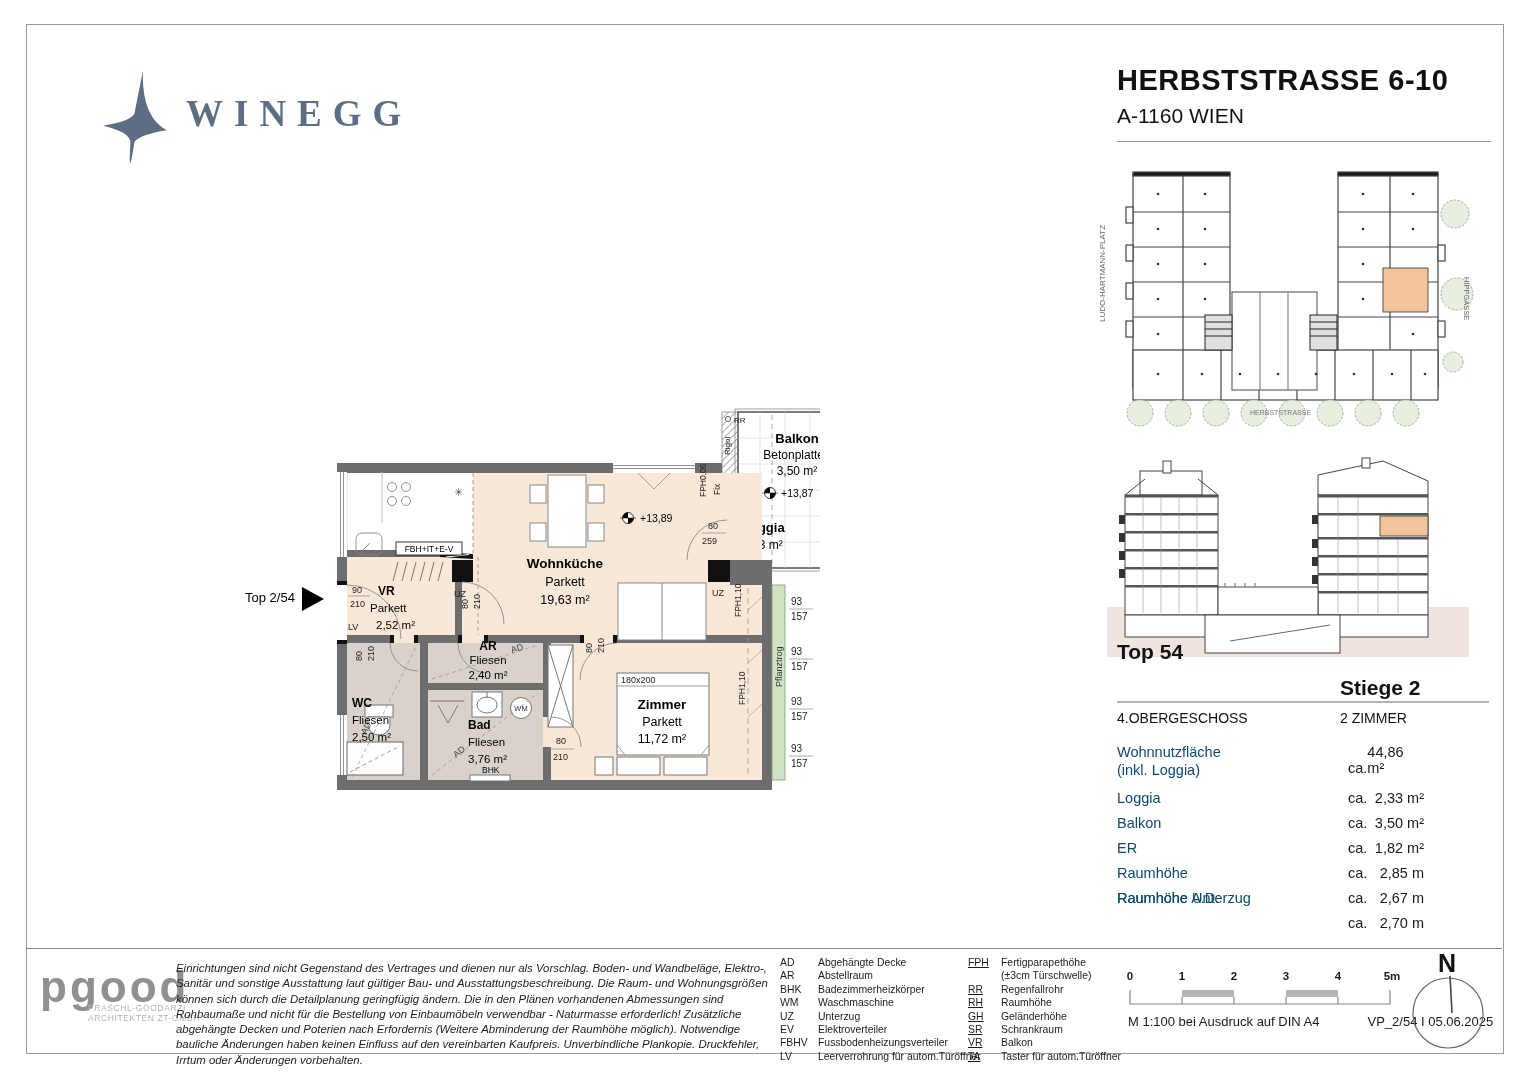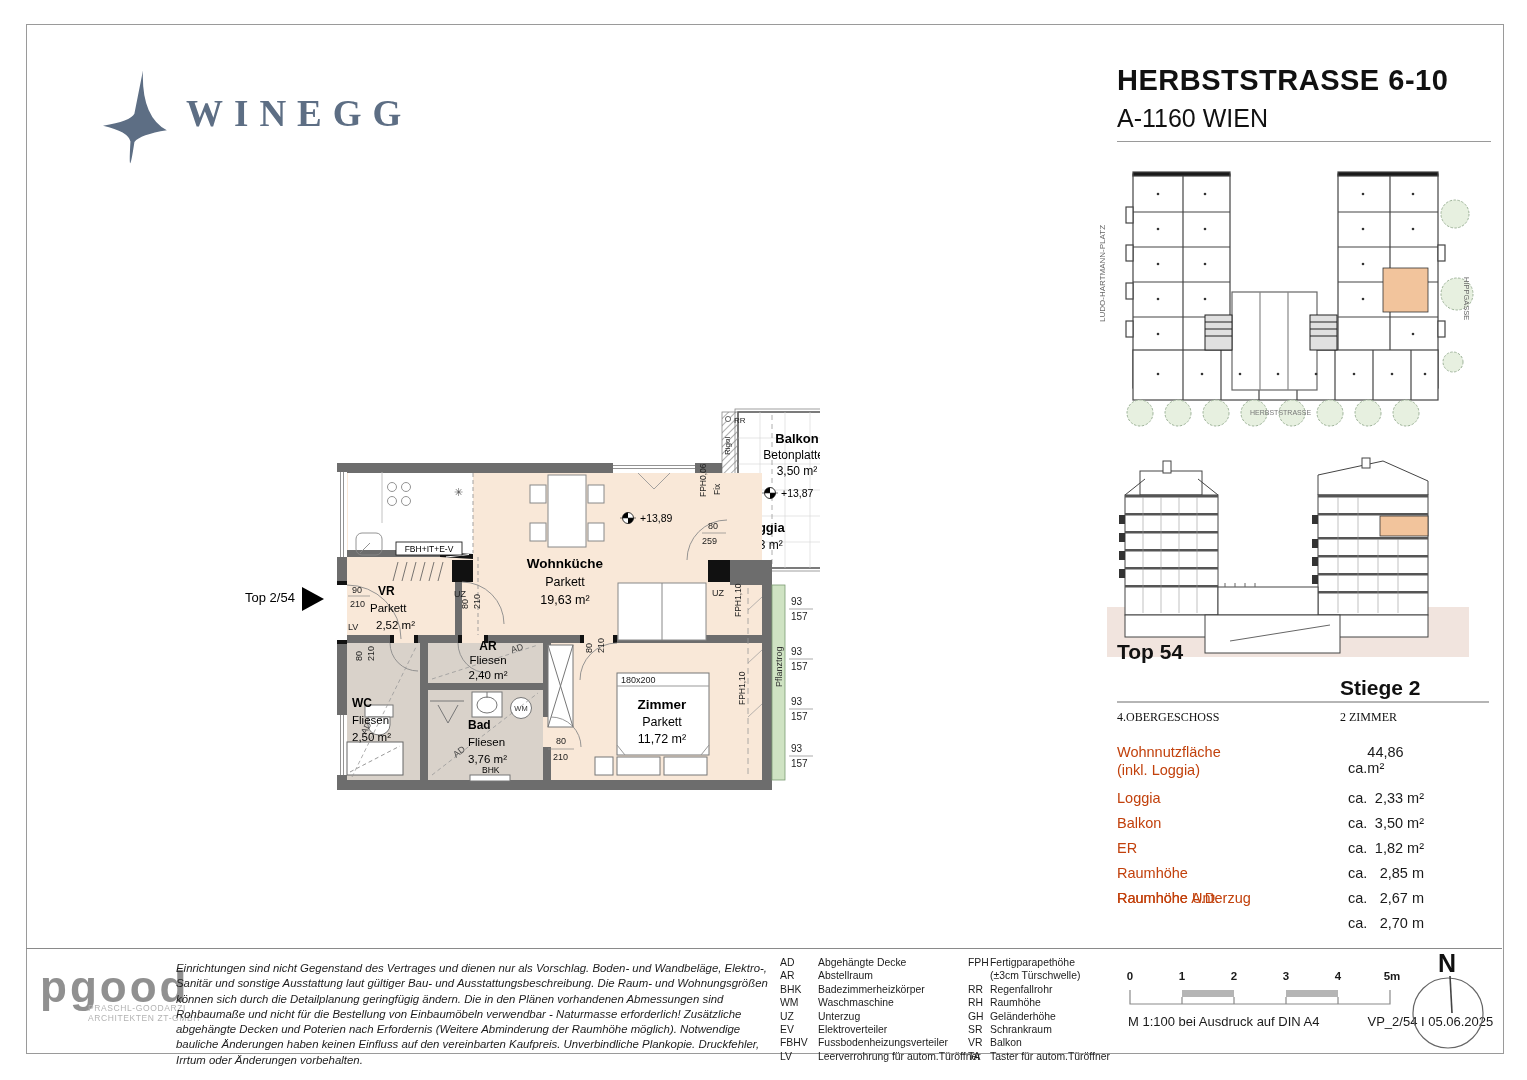--- a/index.html
+++ b/index.html
@@ -5,37 +5,37 @@
   html,body{margin:0;padding:0;}
   body{width:1527px;height:1080px;background:#fff;position:relative;overflow:hidden;
        font-family:"Liberation Sans",sans-serif;color:#111;}
   .abs{position:absolute;}
   .frame{left:26px;top:24px;width:1476px;height:1028px;border:1px solid #9a9a9a;}
   
   .brand-star{left:103px;top:70px;}
   .brand-word{left:186px;top:92px;font-family:"Liberation Serif",serif;font-weight:bold;
               font-size:37px;letter-spacing:11px;color:#5d6e84;}
   .title{left:1117px;top:64px;font-size:29px;font-weight:bold;letter-spacing:.5px;}
-  .subtitle{left:1117px;top:104px;font-size:25px;}
+  .subtitle{left:1117px;top:104px;font-size:21px;}
   .title-rule{left:1117px;top:141px;width:374px;height:0;border-top:1.5px solid #9a9a9a;}
   
   .ui-head{font-size:21px;font-weight:bold;}
-  .ui-sub{font-size:12px;font-family:Liberation Serif, serif;}
+  .ui-sub{font-size:14px;}
   .ui-rule{left:1117px;top:701px;width:372px;border-top:2px solid #b5b5b5;}
-  .ui-label{font-size:14.5px;color:#c2410c;}
+  .ui-label{font-size:14.5px;color:#0c4a6e;}
   .ui-val{display:flex;justify-content:space-between;font-size:14.5px;color:#1a1a1a;align-items:flex-end;}
   
   .foot-rule{left:26px;top:948px;width:1476px;border-top:1px solid #8a8a8a;}
   .pg-word{left:40px;top:962px;font-size:44px;font-weight:bold;color:#909090;letter-spacing:3px;}
   .pg-sub{color:#b3b3b3;font-size:8.5px;letter-spacing:.6px;}
   .disclaimer{left:176px;top:961px;width:604px;font-size:11.4px;line-height:1.34;color:#1c1c1c;font-style:italic;}
   .legend{font-size:10.4px;color:#1c1c1c;line-height:13.4px;}
   .legend .row{display:flex;}
   .lg-abbr{width:38px;flex:none;}
-  .lg-abbr2{width:22px;flex:none;}
+  .lg-abbr2{width:33px;flex:none;text-decoration:underline;}
   .scale-note{left:1128px;top:1014px;font-size:13px;display:flex;gap:48px;color:#1a1a1a;}
   svg text{font-family:"Liberation Sans",sans-serif;}
 </style>
 </head>
 <body>
 
 <div class="abs frame"></div>
 
 <svg class="abs brand-star" width="64" height="115" viewBox="0 0 64 115">
   <path d="M34,0 Q37,46 64,57 Q38,64 33,72 Q31,115 29,72 Q26,62 0,59 Q27,52 30,44 Z" fill="#5d6e84" transform="rotate(6 32 57)"></path>

